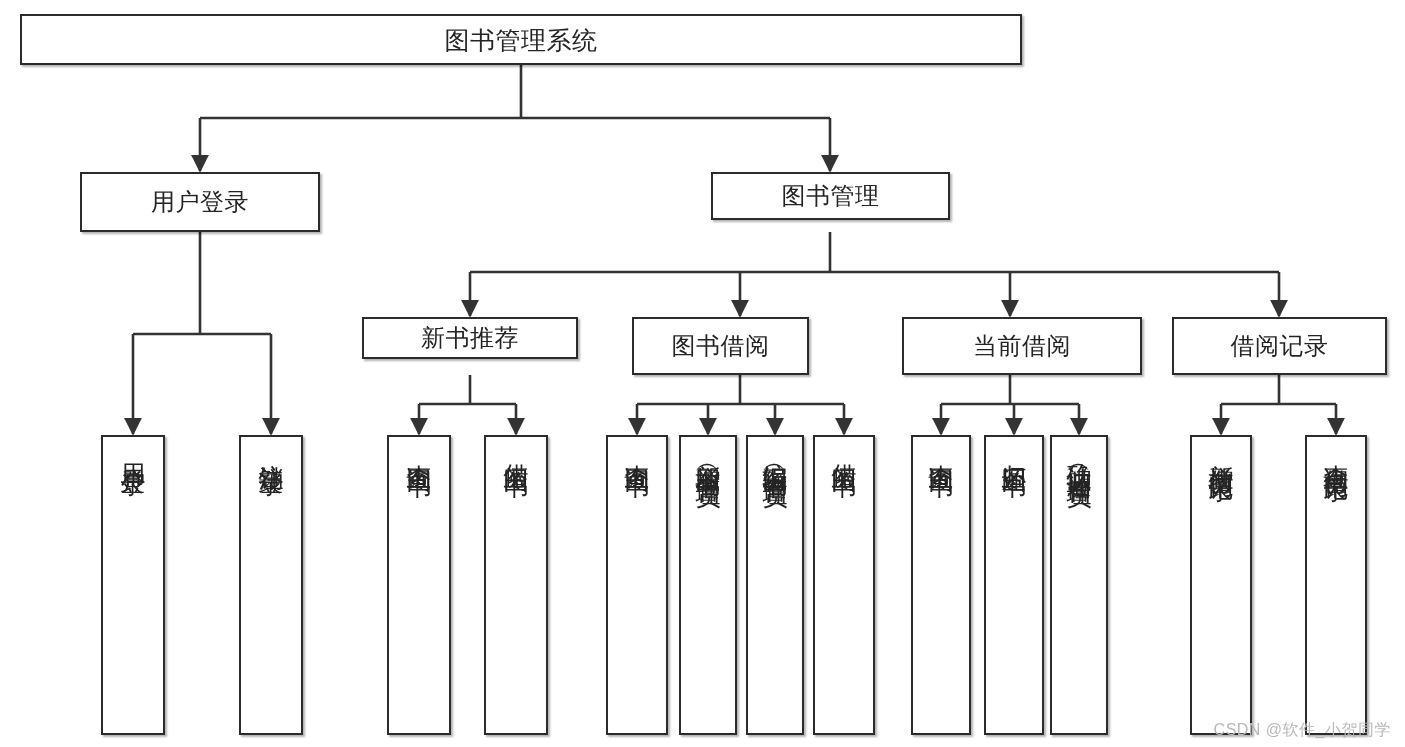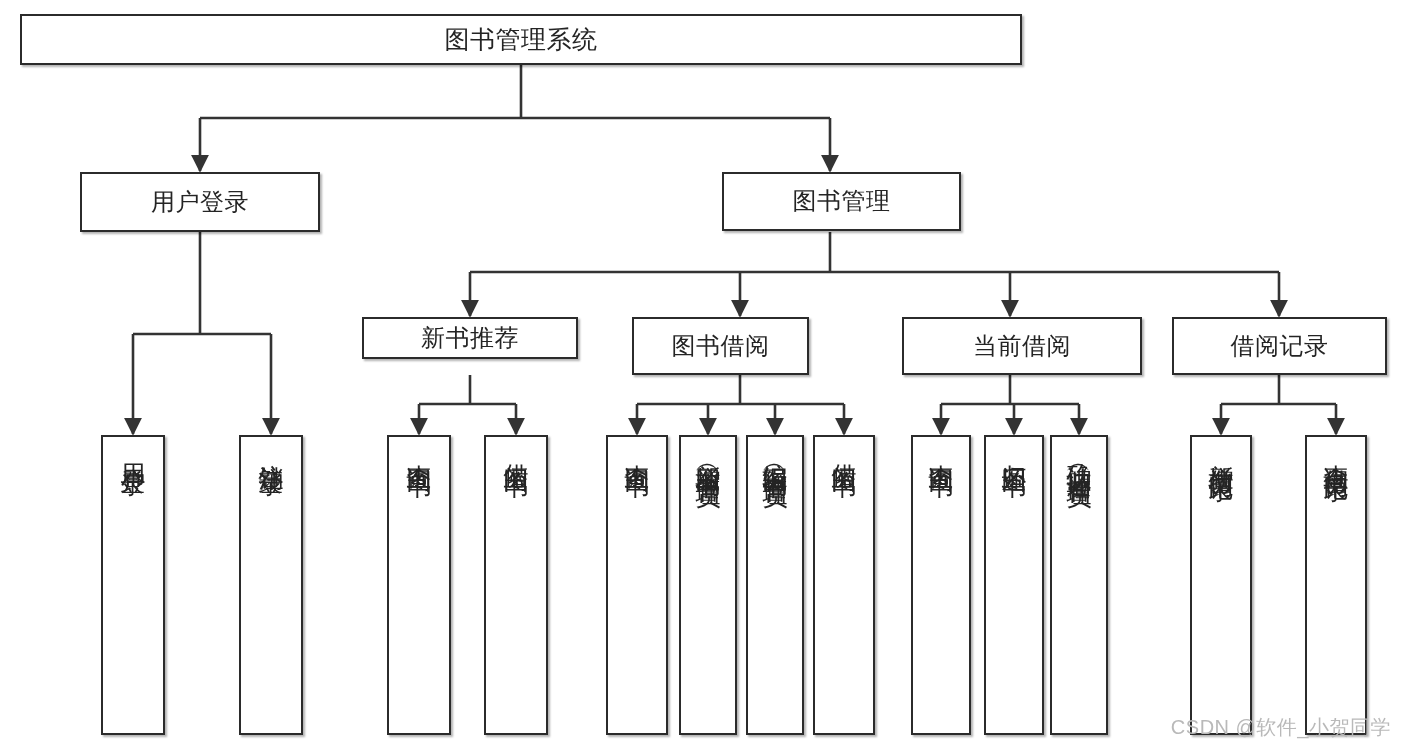--- a/index.html
+++ b/index.html
@@ -41,21 +41,20 @@
   .node .label {
     color: #242424;
     letter-spacing: 0.5px;
     text-align: center;
     line-height: 1.12;
     white-space: nowrap;
   }
   
   .node.h .label {
     font-size: 24px;
-    font-family: Liberation Serif, serif;
   }
   .node.root .label {
     font-size: 25px;
   }
   
   .node.v {
     align-items: flex-start;
     padding-top: 7px;
   }
   .node.v .label {
@@ -63,21 +62,21 @@
     text-orientation: upright;
     font-size: 25px;
     line-height: 1.0;
     letter-spacing: 3px;
     white-space: nowrap;
   }
   .watermark {
     position: absolute;
     right: 14px;
     bottom: 6px;
-    font-size: 20px;
+    font-size: 16px;
     color: #b9b9b9;
     letter-spacing: 0.5px;
     z-index: 5;
     white-space: nowrap;
   }
 </style>
 </head>
 <body>
 
 <div id="canvas">
@@ -127,21 +126,21 @@
 
   <div id="nodes-root">
       <div class="node h root" style="left: 20px; top: 14px; width: 1002px; height: 51px;">
         <span class="label">图书管理系统</span>
       </div>
     </div>
   <div id="nodes-l2">
       <div class="node h" style="left: 80px; top: 172px; width: 240px; height: 60px;">
         <span class="label">用户登录</span>
       </div>
-      <div class="node h" style="left: 711px; top: 172px; width: 239px; height: 59px; margin-left: 11px;">
+      <div class="node h" style="left: 711px; top: 172px; width: 239px; height: 48px;">
         <span class="label">图书管理</span>
       </div>
     </div>
   <div id="nodes-l3">
       <div class="node h" style="left: 362px; top: 317px; width: 216px; height: 42px;">
         <span class="label">新书推荐</span>
       </div>
       <div class="node h" style="left: 632px; top: 317px; width: 177px; height: 58px;">
         <span class="label">图书借阅</span>
       </div>

